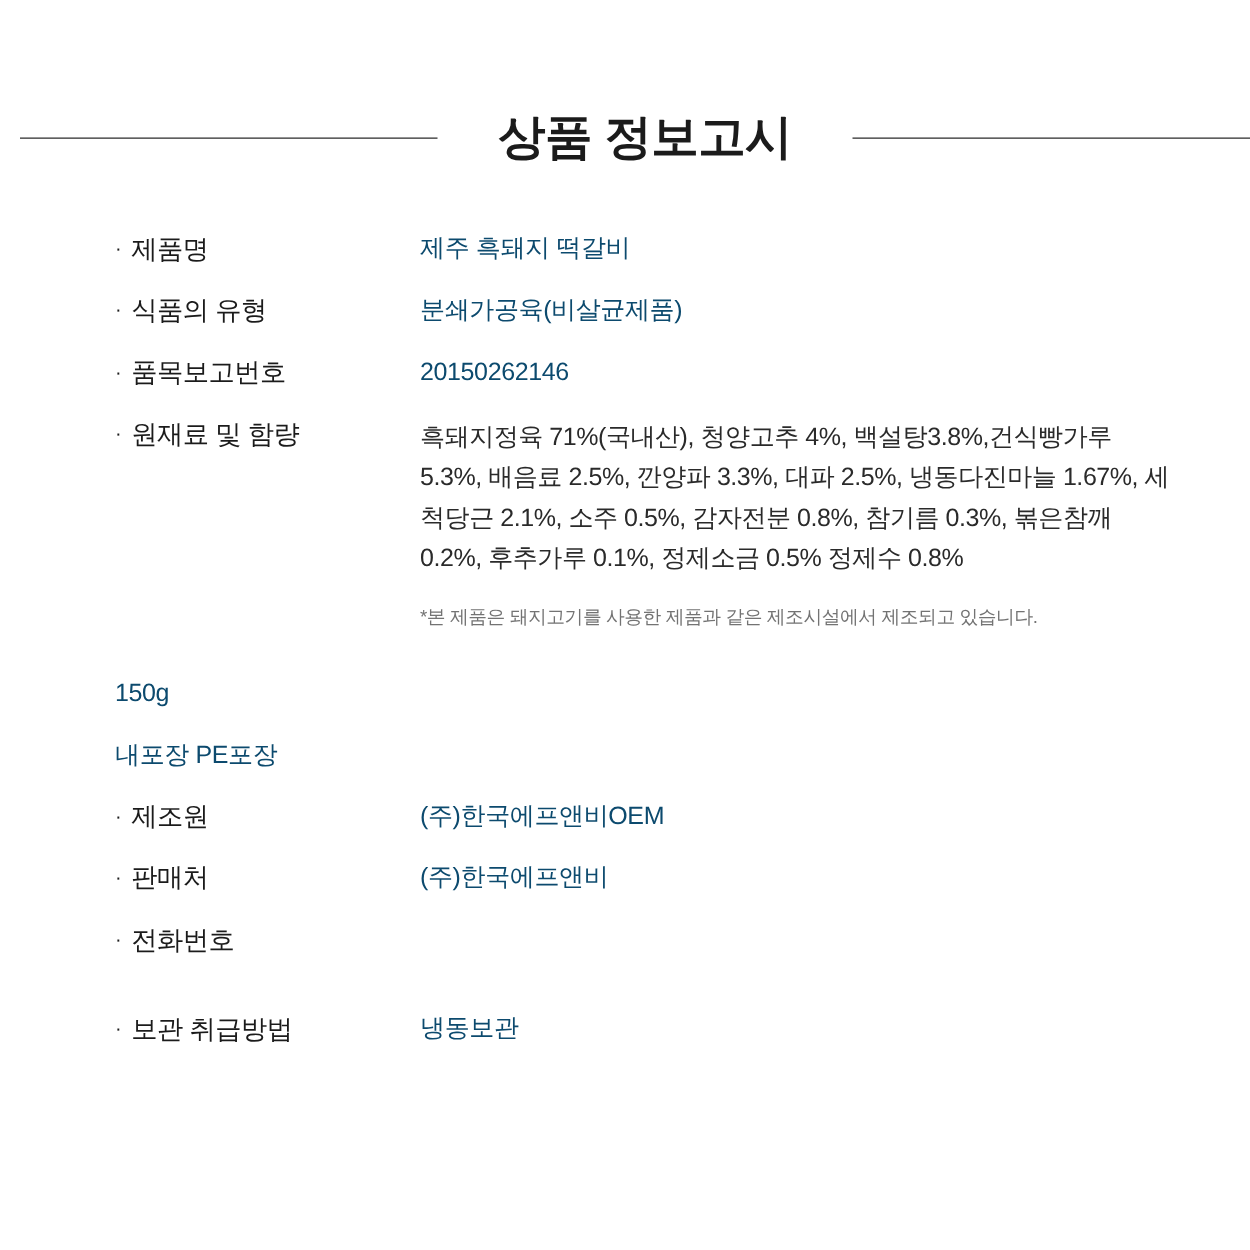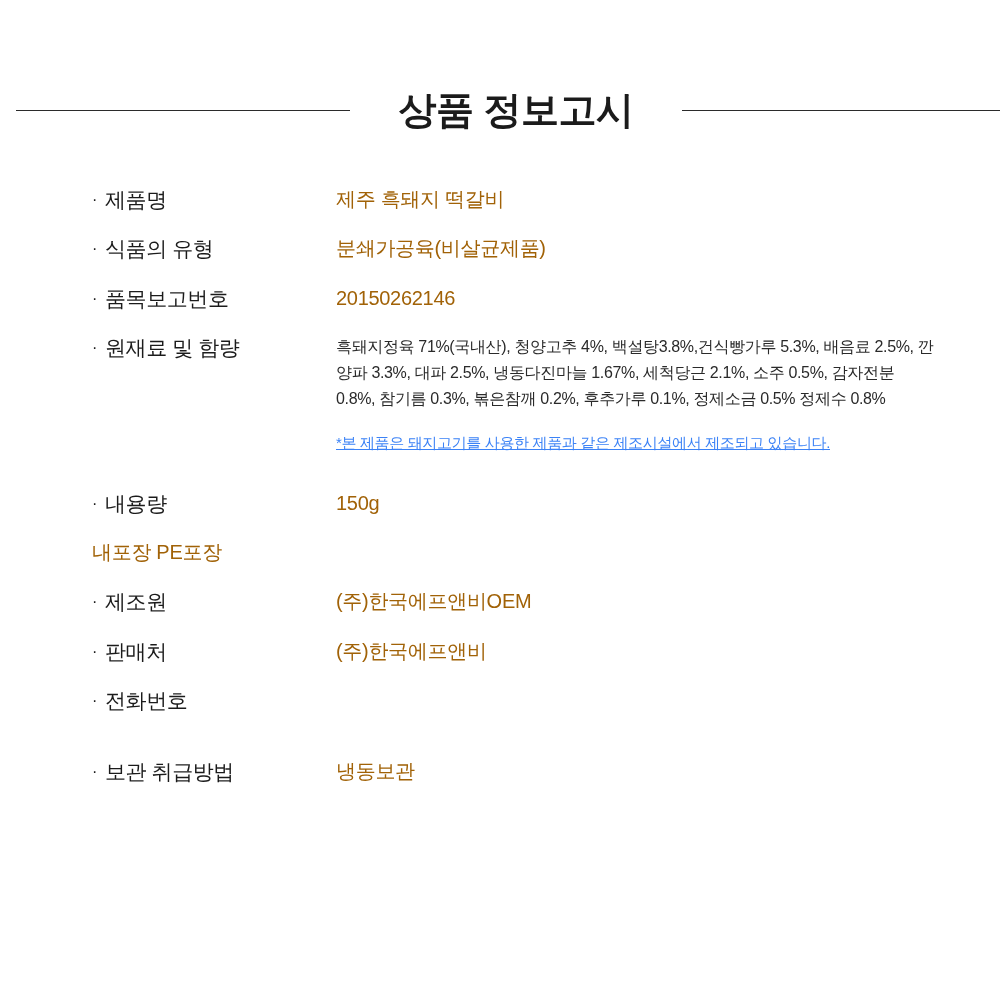--- a/index.html
+++ b/index.html
@@ -77,39 +77,38 @@
     margin-right: 8px;
     font-size: 16px;
     vertical-align: 2px;
   }
   .value {
     flex: 1 1 auto;
     font-size: 20px;
     font-weight: 400;
     line-height: 1.35;
     letter-spacing: -0.3px;
-    color: #a16207;
+    color: #0c4a6e;
   }
   .ingredients-block {
     flex: 1 1 auto;
   }
   .ingredients-text {
-    font-size: 16px;
+    font-size: 20px;
     line-height: 1.62;
     letter-spacing: -0.35px;
     color: #2a2a2a;
     max-width: 600px;
   }
   .note-text {
     margin-top: 20px;
     font-size: 15px;
     line-height: 1.5;
     letter-spacing: -0.35px;
-    color: #3b82f6;
-    text-decoration: underline;
+    color: #737373;
   }
   .spacer-row { height: 14px; }
 </style>
 </head>
 <body>
 
 <div class="page">
 
   <div class="header">
     <div class="rule left"></div>
@@ -146,23 +145,20 @@
       </div>
       <div class="ingredients-block">
         <div class="ingredients-text">흑돼지정육 71%(국내산), 청양고추 4%, 백설탕3.8%,건식빵가루 5.3%, 배음료 2.5%, 깐양파 3.3%, 대파 2.5%, 냉동다진마늘 1.67%, 세척당근 2.1%, 소주 0.5%, 감자전분 0.8%, 참기름 0.3%, 볶은참깨 0.2%, 후추가루 0.1%, 정제소금 0.5% 정제수 0.8%</div>
         <div class="note-text">*본 제품은 돼지고기를 사용한 제품과 같은 제조시설에서 제조되고 있습니다.</div>
       </div>
     </div>
 
     <div class="spacer-row"></div>
 
     <div class="row">
-      <div class="label">
-        <span class="bullet">·</span><span>내용량</span>
-      </div>
       <div class="value">150g</div>
     </div>
 
     <div class="row">
       <div class="value">내포장 PE포장</div>
     </div>
 
     <div class="row">
       <div class="label">
         <span class="bullet">·</span><span>제조원</span>

